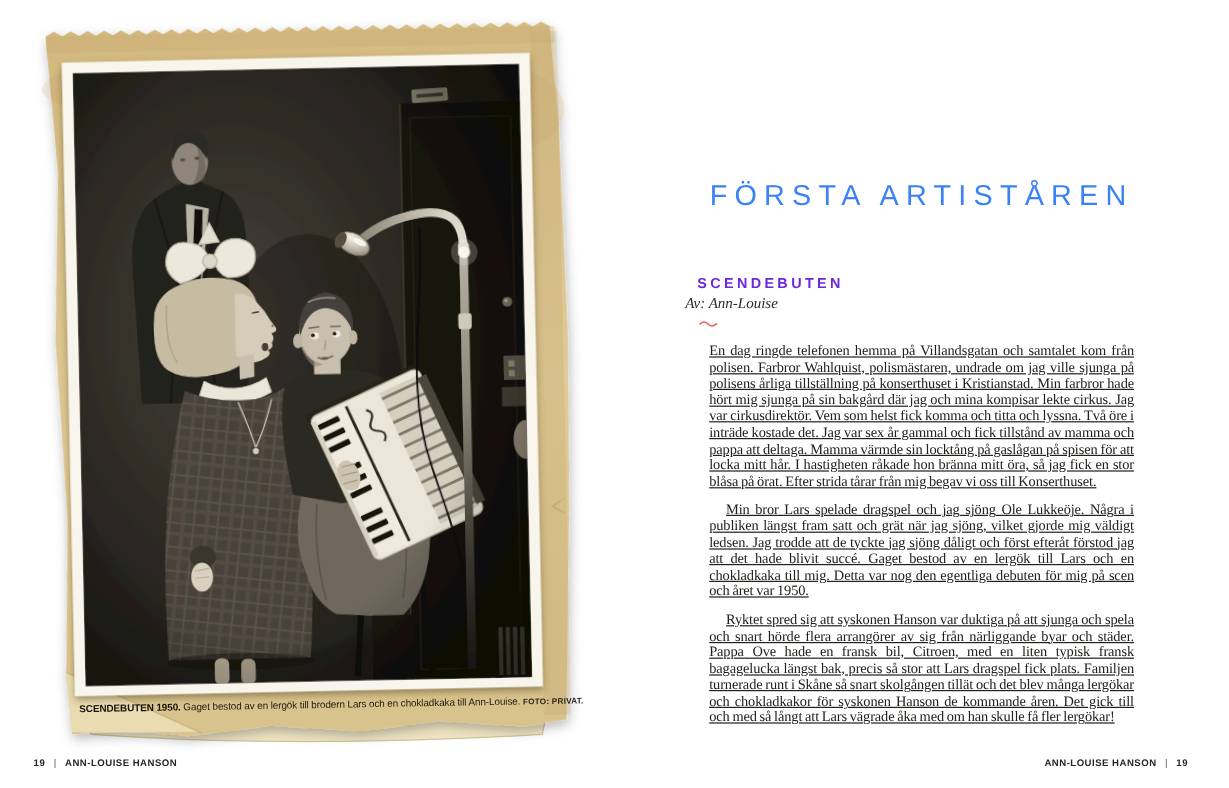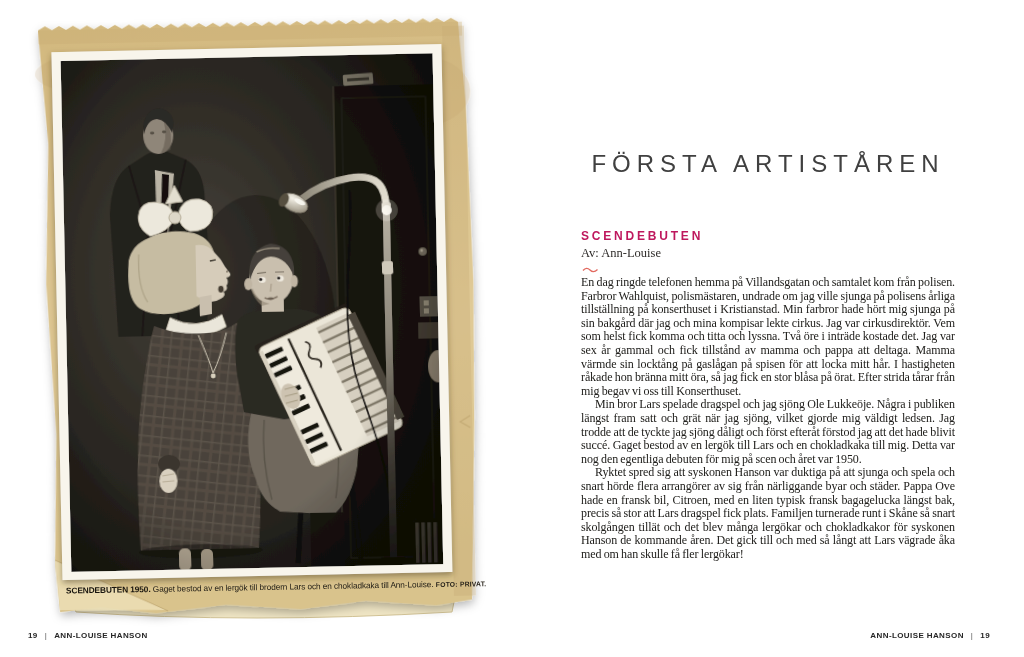--- a/index.html
+++ b/index.html
@@ -16,30 +16,30 @@
   .photo-caption .cap-label{font-weight:700;color:#15120c;}
   .photo-caption .cap-credit{font-size:6.8px;font-weight:700;letter-spacing:0.2px;color:#2a251c;}
   .page-footer{position:absolute;top:631px;font-size:8px;font-weight:700;letter-spacing:0.4px;
                color:#262626;white-space:nowrap;}
   .footer-left{left:28px;}
   .footer-right{right:34px;text-align:right;}
   .page-footer .sep{font-weight:400;color:#555;margin:0 7px;}
 
   
   .chapter-title{position:absolute;left:69px;top:150px;width:374px;margin:0;text-align:center;
-                 font-weight:400;font-size:24px;letter-spacing:6px;color:#404040;white-space:nowrap;}
+                 font-weight:400;font-size:24px;letter-spacing:6px;color:#3b82f6;white-space:nowrap;}
   .section-heading{position:absolute;left:69px;top:229px;margin:0;font-size:12px;font-weight:700;
-                   letter-spacing:2.8px;color:#be185d;}
-  .byline{position:absolute;left:69px;top:246px;margin:0;font-family:"Liberation Serif",serif;
-          font-size:12.5px;color:#2e2b29;}
+                   letter-spacing:2.8px;color:#6d28d9;}
+  .byline{position:absolute;left:59px;top:246px;margin:0;font-family:"Liberation Serif",serif;
+          font-style:italic;font-size:12.5px;color:#2e2b29;}
   .byline-squiggle{position:absolute;left:70px;top:266px;}
   .body-text{position:absolute;left:69px;top:276px;width:374px;
              font-family:"Liberation Serif",serif;font-size:12px;line-height:13.6px;
              letter-spacing:-0.1px;word-spacing:-0.6px;color:#21201d;text-align:justify;}
-  .body-text p{margin:0;text-indent:14px;}
+  .body-text p{margin:10px;text-indent:14px;text-decoration:underline;}
   .body-text p.first{text-indent:0;}
 </style>
 </head>
 <body>
 
 <div class="spread">
 
   <section class="page left-page">
 
     <svg class="art" width="512" height="657" viewBox="0 0 512 657">

